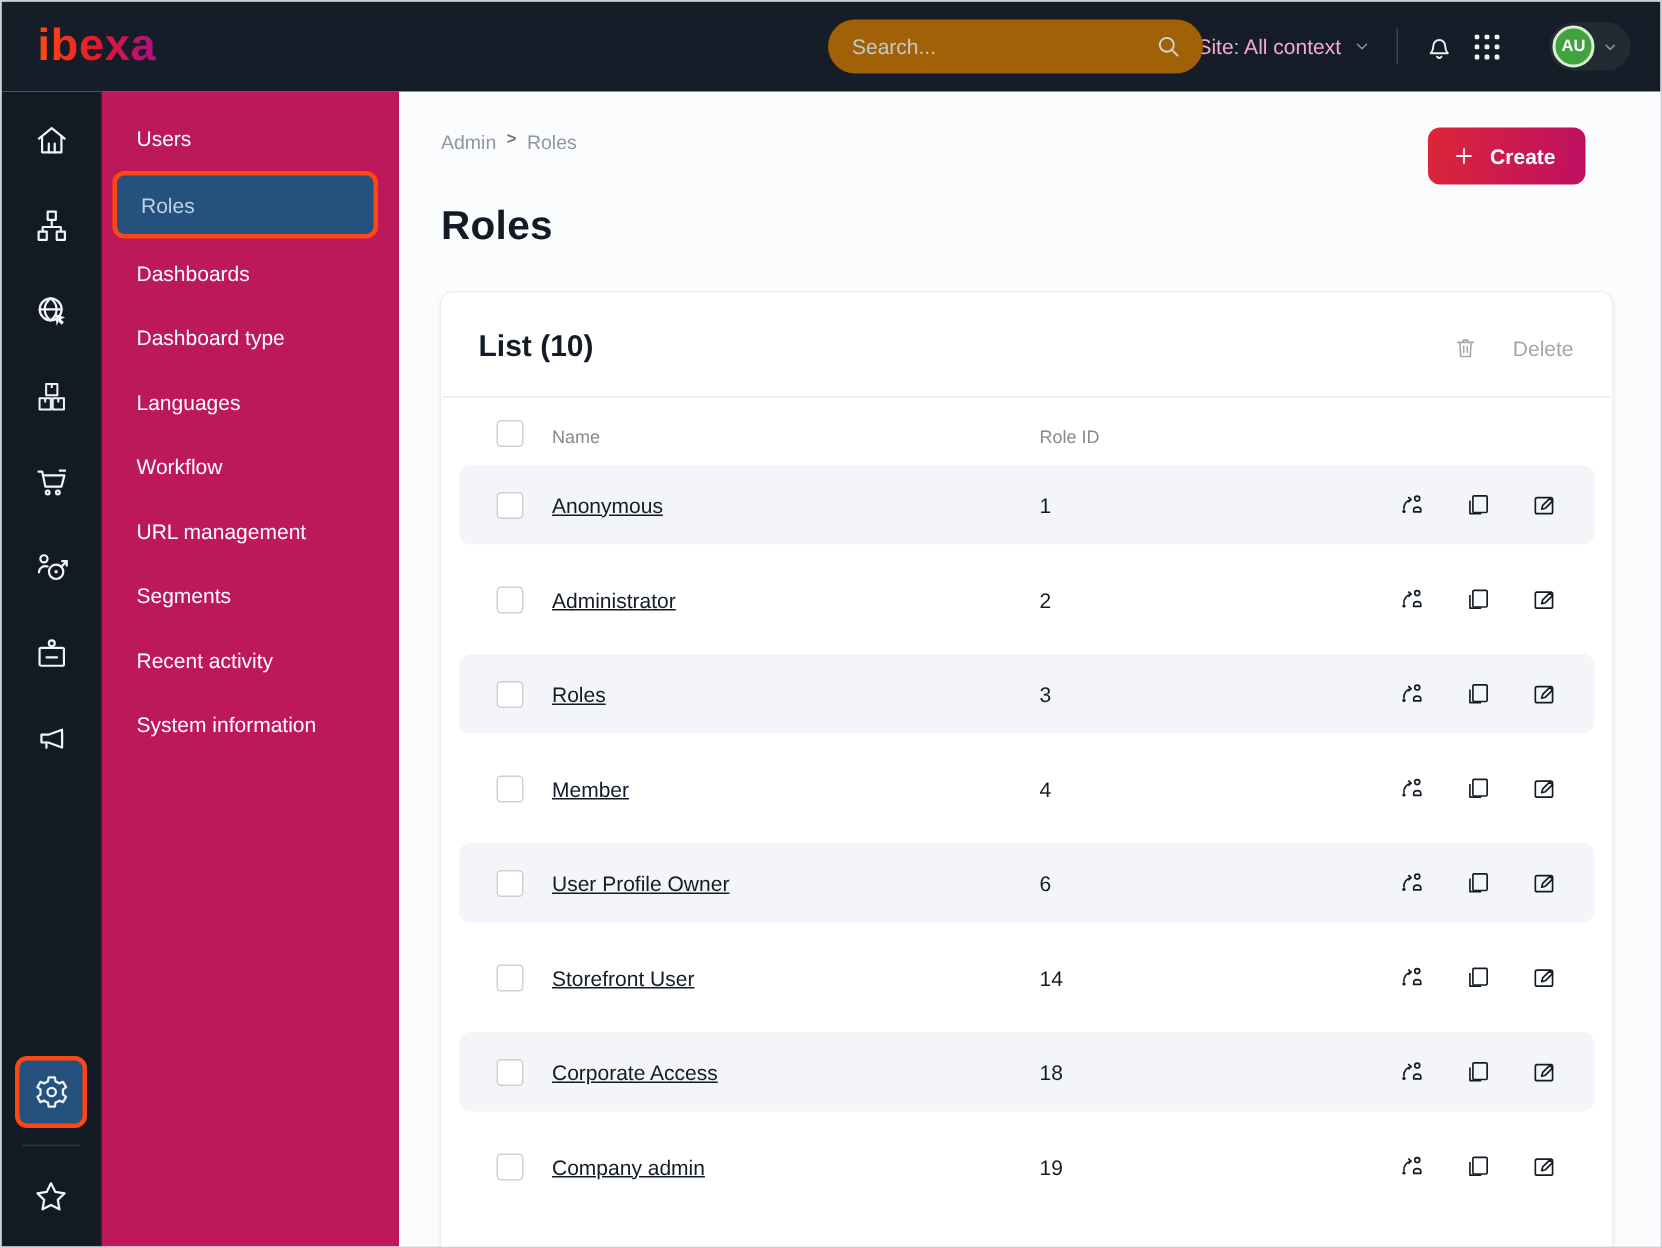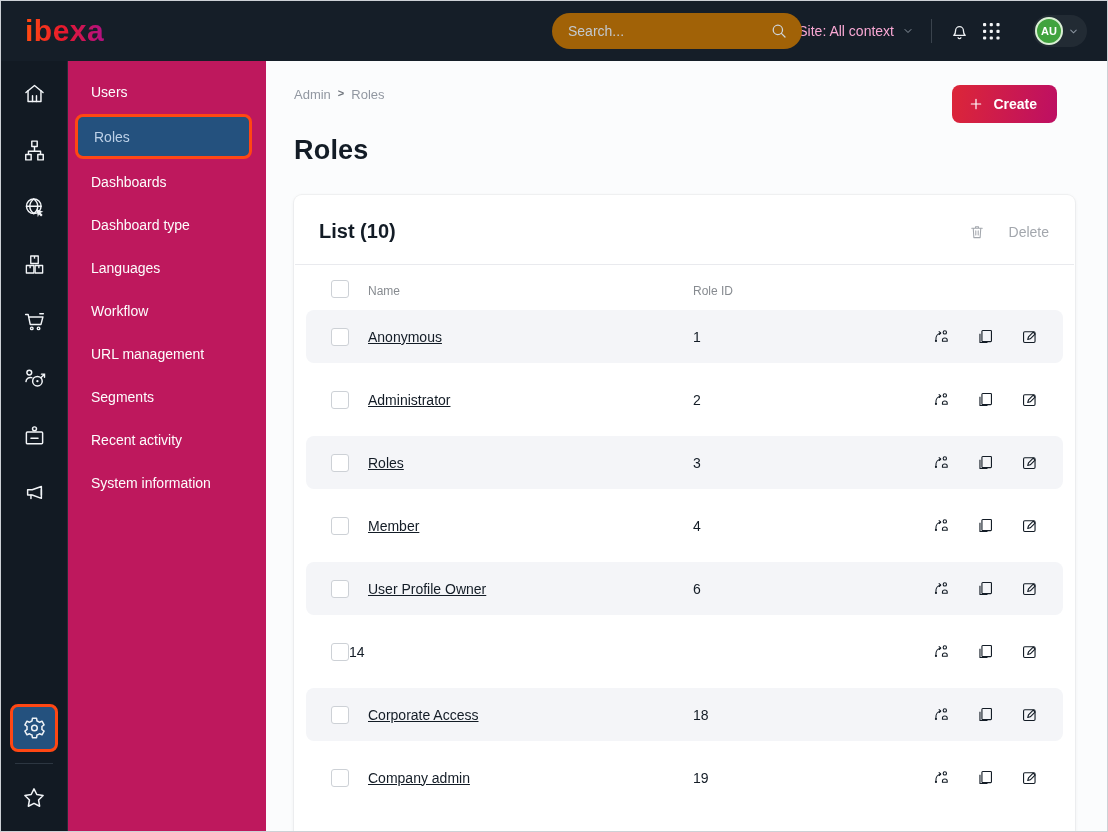--- a/index.html
+++ b/index.html
@@ -444,20 +444,21 @@
                   <svg width="19" height="19" viewBox="0 0 24 24" fill="none" stroke="#131c26" stroke-width="1.4" stroke-linecap="round" stroke-linejoin="round">
                     <rect x="4.5" y="6" width="14.5" height="13.5" rx="1.5"></rect>
                     <path d="M9.8 15.8l.9-3.2 6-6 2.3 2.3-6 6-3.2.9z"></path>
                   </svg>
                 </span>
               </span>
             </div>
 
             <div class="list-row">
               <span class="checkbox"></span>
+              <a class="row-name">Storefront User</a>
               <span class="row-id">14</span>
               <span class="row-actions">
                 <span class="act">
                   <svg width="19" height="19" viewBox="0 0 24 24" fill="none" stroke="#131c26" stroke-width="1.4" stroke-linecap="round" stroke-linejoin="round">
                     <circle cx="16.2" cy="6.8" r="2.1"></circle>
                     <path d="M13.2 16.5c0-3.4 6-3.4 6 0v1.5h-6z"></path>
                     <path d="M5 15.6c-.4-3.9 2.2-7.2 5.8-7.8"></path>
                     <path d="M9 5.9l2 1.7-1.8 1.9"></path>
                     <circle cx="5" cy="17.6" r="1.4" fill="#131c26" stroke="none"></circle>
                   </svg>

